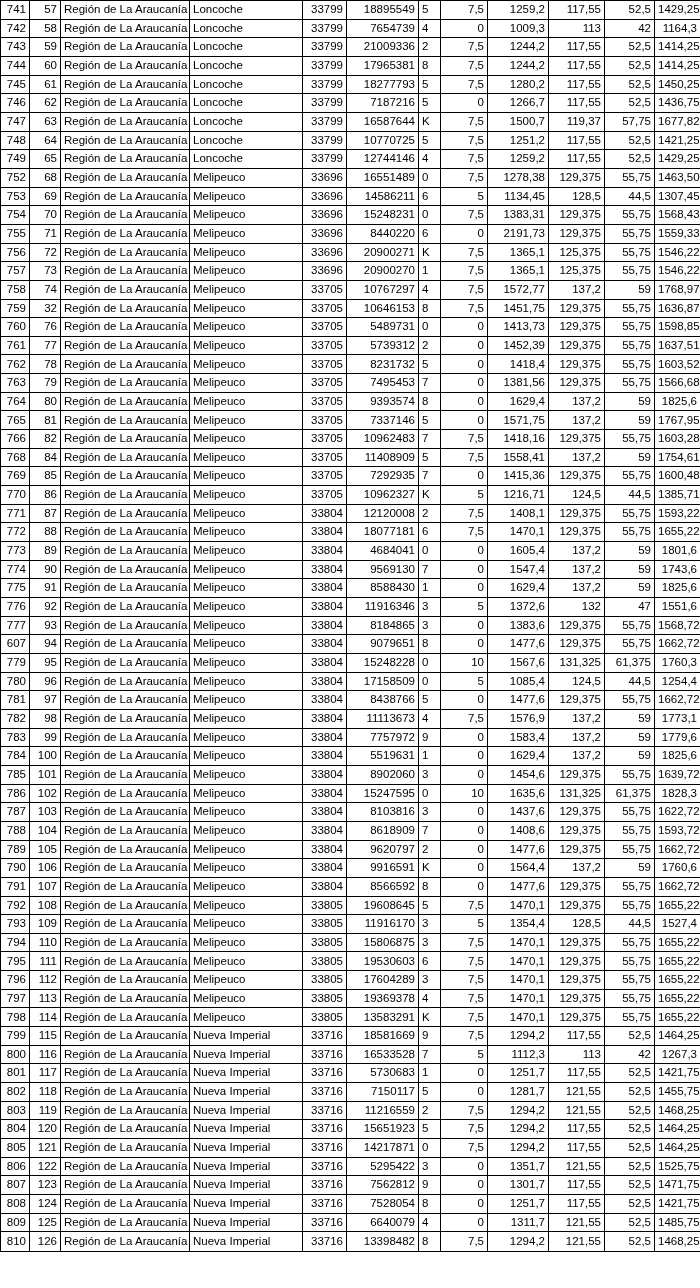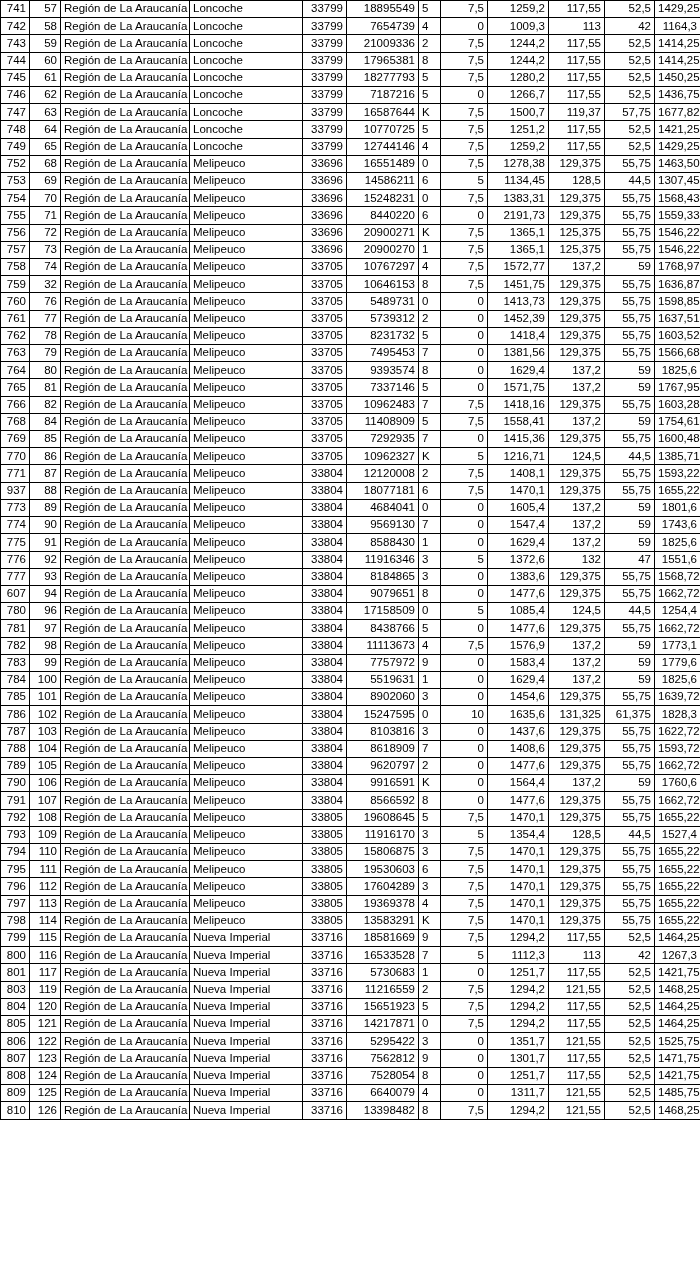--- a/index.html
+++ b/index.html
@@ -1,21 +1,21 @@
 <!DOCTYPE html>
 <html><head>
 <meta charset="utf-8">
 <style>
   html,body{margin:0;padding:0;background:#ffffff;}
   body{width:700px;height:1288px;overflow:hidden;}
   table{
     border-collapse:collapse;
     table-layout:fixed;
     width:700px;
-    height:1120px;
+    height:1252px;
     font-family:"Liberation Sans",sans-serif;
     font-size:11.5px;
     color:#000000;
   }
   td{
     border:1px solid #000000;
     padding:0 3px;
     white-space:nowrap;
     overflow:hidden;
     line-height:1;
@@ -428,21 +428,21 @@
         <td class="al-right">33804</td>
         <td class="al-right">12120008</td>
         <td class="al-left">2</td>
         <td class="al-right">7,5</td>
         <td class="al-right">1408,1</td>
         <td class="al-right">129,375</td>
         <td class="al-right">55,75</td>
         <td class="al-right">1593,225</td>
       </tr>
       <tr>
-        <td class="al-right">937</td>
+        <td class="al-right">772</td>
         <td class="al-right">88</td>
         <td class="al-left">Región de La Araucanía</td>
         <td class="al-left">Melipeuco</td>
         <td class="al-right">33804</td>
         <td class="al-right">18077181</td>
         <td class="al-left">6</td>
         <td class="al-right">7,5</td>
         <td class="al-right">1470,1</td>
         <td class="al-right">129,375</td>
         <td class="al-right">55,75</td>
@@ -524,20 +524,34 @@
         <td class="al-left">Región de La Araucanía</td>
         <td class="al-left">Melipeuco</td>
         <td class="al-right">33804</td>
         <td class="al-right">9079651</td>
         <td class="al-left">8</td>
         <td class="al-right">0</td>
         <td class="al-right">1477,6</td>
         <td class="al-right">129,375</td>
         <td class="al-right">55,75</td>
         <td class="al-right">1662,725</td>
+      </tr>
+      <tr>
+        <td class="al-right">779</td>
+        <td class="al-right">95</td>
+        <td class="al-left">Región de La Araucanía</td>
+        <td class="al-left">Melipeuco</td>
+        <td class="al-right">33804</td>
+        <td class="al-right">15248228</td>
+        <td class="al-left">0</td>
+        <td class="al-right">10</td>
+        <td class="al-right">1567,6</td>
+        <td class="al-right">131,325</td>
+        <td class="al-right">61,375</td>
+        <td class="al-right">1760,3</td>
       </tr>
       <tr>
         <td class="al-right">780</td>
         <td class="al-right">96</td>
         <td class="al-left">Región de La Araucanía</td>
         <td class="al-left">Melipeuco</td>
         <td class="al-right">33804</td>
         <td class="al-right">17158509</td>
         <td class="al-left">0</td>
         <td class="al-right">5</td>
@@ -834,20 +848,34 @@
         <td class="al-right">33716</td>
         <td class="al-right">5730683</td>
         <td class="al-left">1</td>
         <td class="al-right">0</td>
         <td class="al-right">1251,7</td>
         <td class="al-right">117,55</td>
         <td class="al-right">52,5</td>
         <td class="al-right">1421,75</td>
       </tr>
       <tr>
+        <td class="al-right">802</td>
+        <td class="al-right">118</td>
+        <td class="al-left">Región de La Araucanía</td>
+        <td class="al-left">Nueva Imperial</td>
+        <td class="al-right">33716</td>
+        <td class="al-right">7150117</td>
+        <td class="al-left">5</td>
+        <td class="al-right">0</td>
+        <td class="al-right">1281,7</td>
+        <td class="al-right">121,55</td>
+        <td class="al-right">52,5</td>
+        <td class="al-right">1455,75</td>
+      </tr>
+      <tr>
         <td class="al-right">803</td>
         <td class="al-right">119</td>
         <td class="al-left">Región de La Araucanía</td>
         <td class="al-left">Nueva Imperial</td>
         <td class="al-right">33716</td>
         <td class="al-right">11216559</td>
         <td class="al-left">2</td>
         <td class="al-right">7,5</td>
         <td class="al-right">1294,2</td>
         <td class="al-right">121,55</td>

